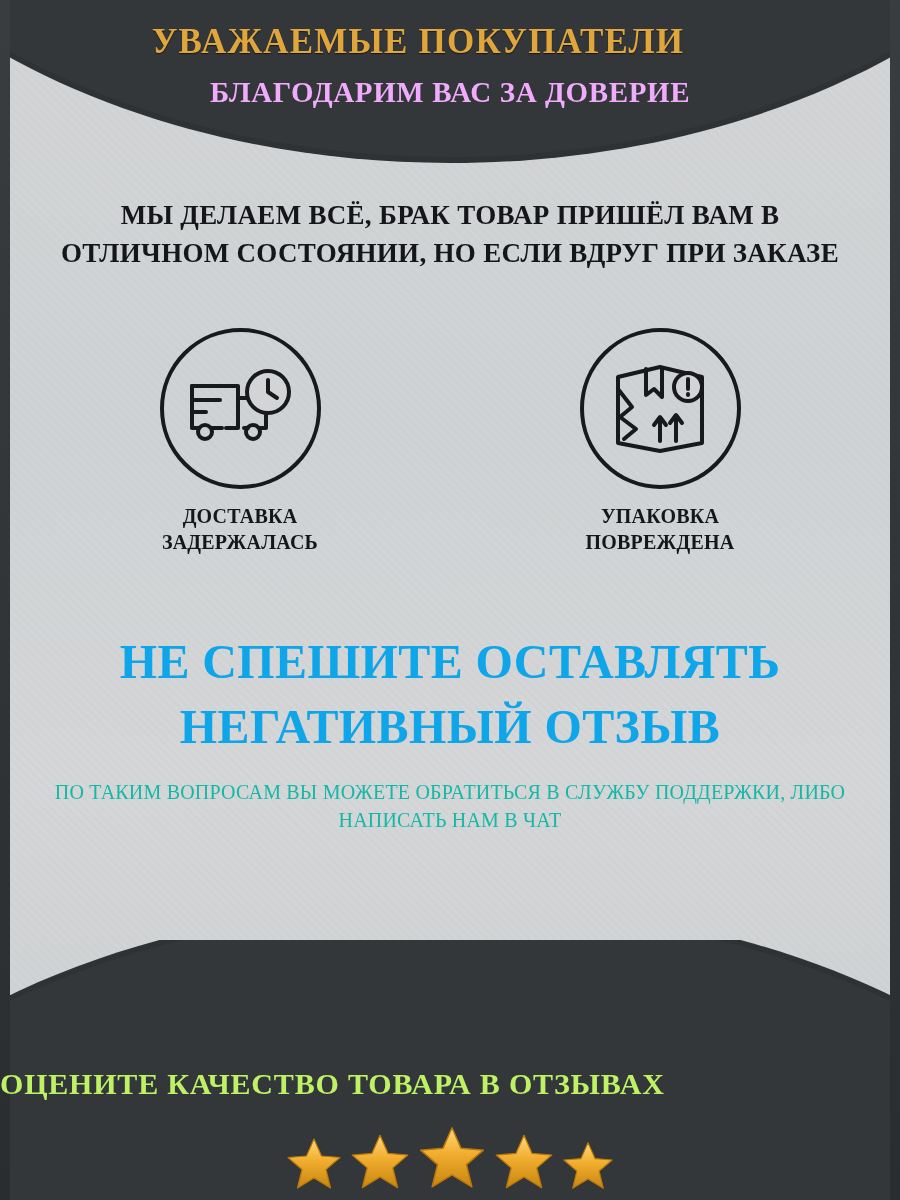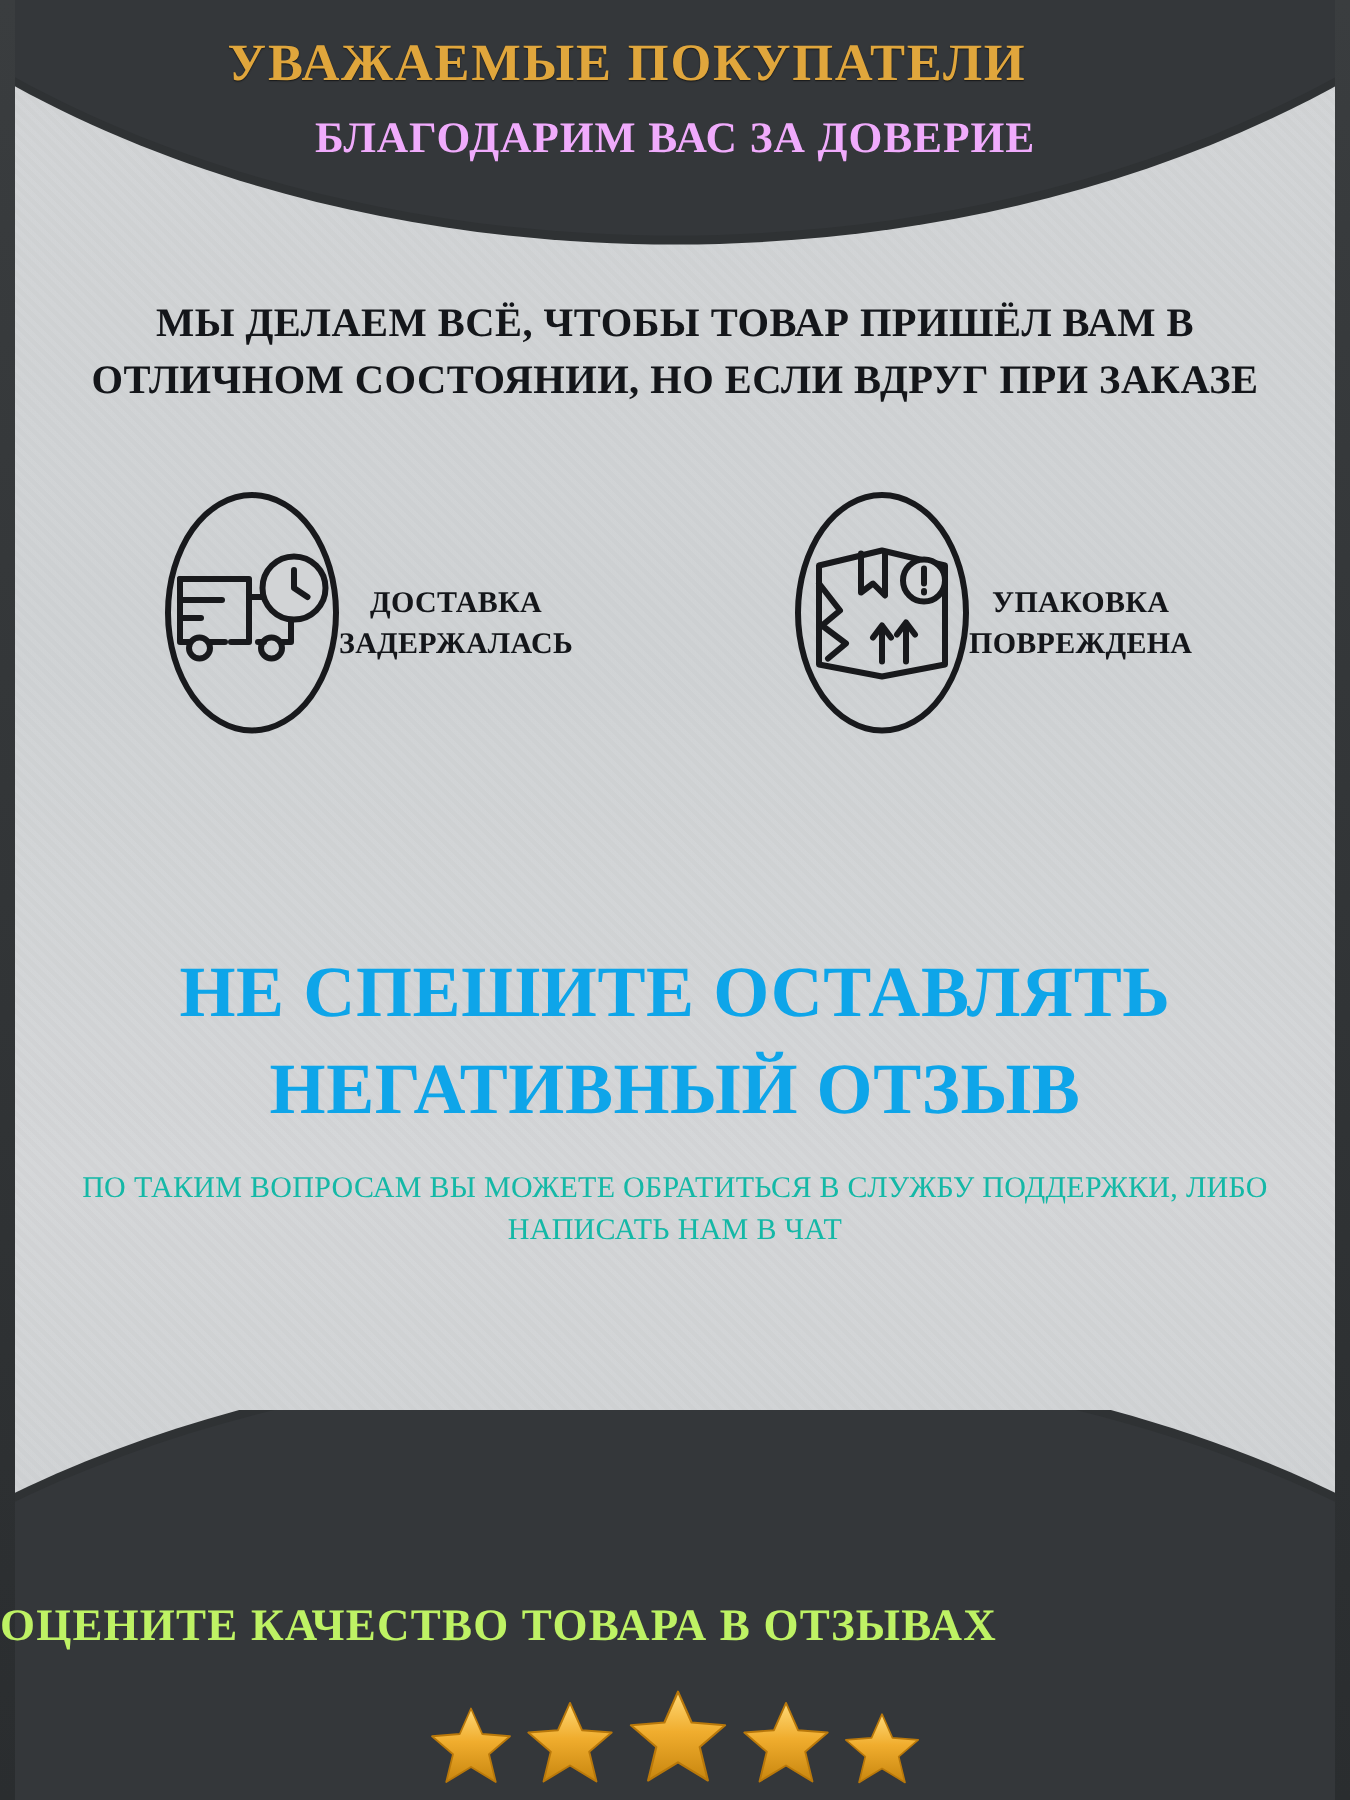--- a/index.html
+++ b/index.html
@@ -106,21 +106,21 @@
     top: 328px;
     left: 30px;
     width: 840px;
     display: flex;
     justify-content: space-around;
     align-items: flex-start;
   }
   .icon-item {
     width: 260px;
     display: flex;
-    flex-direction: row;
+    flex-direction: column;
     align-items: center;
   }
   .icon-circle {
     width: 153px;
     height: 153px;
     border-radius: 50%;
     border: 4px solid #18191c;
     display: flex;
     align-items: center;
     justify-content: center;
@@ -205,21 +205,21 @@
     <path d="M0,260 L900,260 L900,60 C640,-70 260,-70 0,60 Z" fill="#2f3234"></path>
     <path d="M0,260 L900,260 L900,66 C640,-64 260,-64 0,66 Z" fill="#34373a"></path>
   </svg>
 
   <div class="side-left"></div>
   <div class="side-right"></div>
 
   <div class="header-title">УВАЖАЕМЫЕ ПОКУПАТЕЛИ</div>
   <div class="header-sub">БЛАГОДАРИМ ВАС ЗА ДОВЕРИЕ</div>
 
-  <div class="intro">МЫ ДЕЛАЕМ ВСЁ, ЧТОБЫ ТОВАР ПРИШЁЛ ВАМ В ОТЛИЧНОМ СОСТОЯНИИ, НО ЕСЛИ ВДРУГ ПРИ ЗАКАЗЕ</div>
+  <div class="intro">МЫ ДЕЛАЕМ ВСЁ, БРАК ТОВАР ПРИШЁЛ ВАМ В ОТЛИЧНОМ СОСТОЯНИИ, НО ЕСЛИ ВДРУГ ПРИ ЗАКАЗЕ</div>
 
   <div class="icons-row">
 
     <div class="icon-item">
       <div class="icon-circle">
         <svg width="108" height="86" viewBox="0 0 108 86" fill="none" stroke="#18191c" stroke-width="4" stroke-linejoin="round" stroke-linecap="round">
           <path d="M6 20 L6 62 L12 62"></path>
           <path d="M6 20 L52 20 L52 62 L40 62"></path>
           <path d="M26 62 L36 62"></path>
           <path d="M52 32 L68 32 L80 46 L80 62 L74 62"></path>

